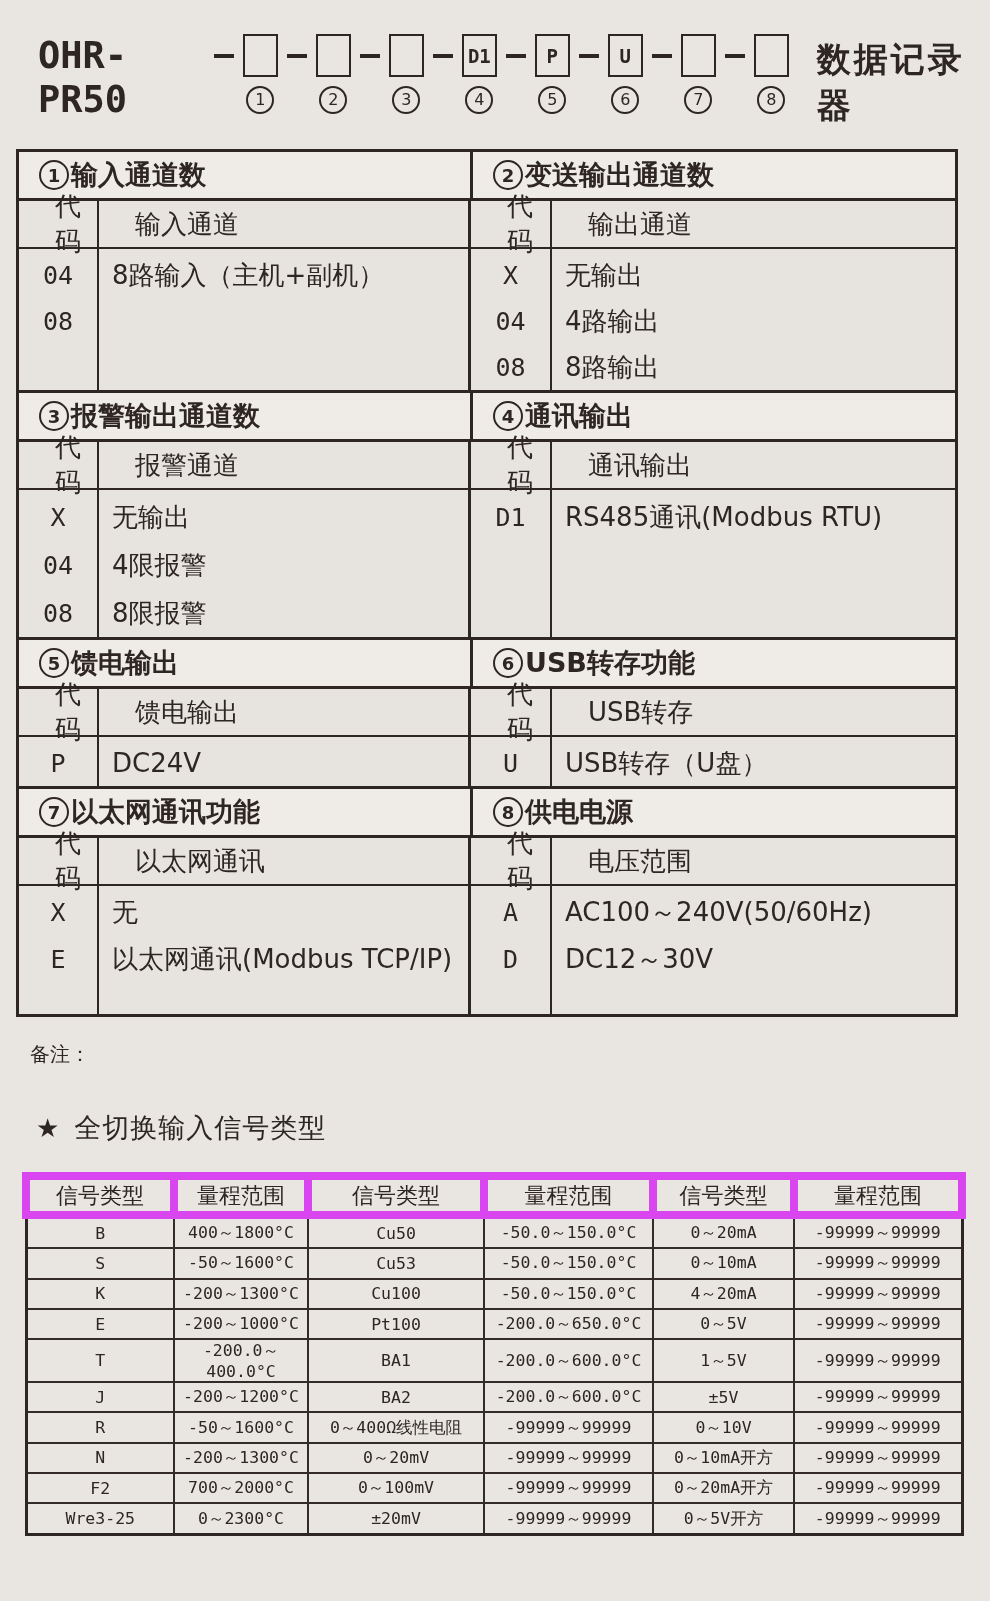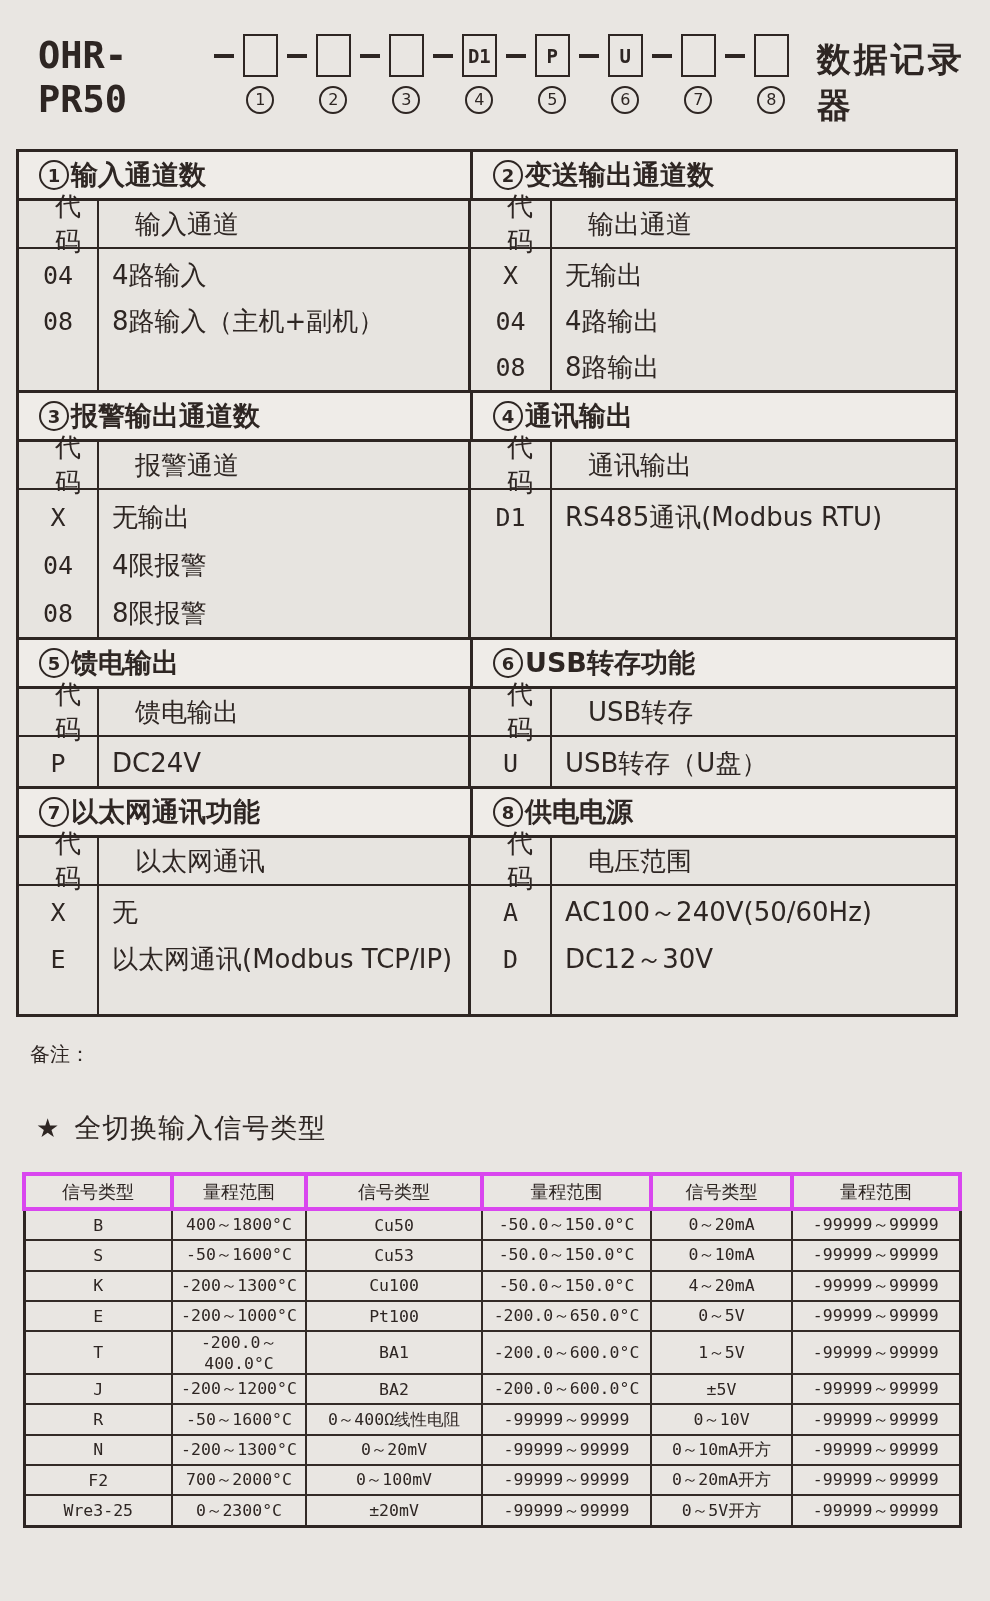--- a/index.html
+++ b/index.html
@@ -73,22 +73,22 @@
 
   
   .sigtitle{display:flex;align-items:center;margin:40px 0 0 36px;font-size:27px;letter-spacing:1px;}
   .star{font-size:26px;margin-right:14px;}
   table.sigtable{
     width:936px;margin:26px 0 0 22px;
     border-collapse:collapse;table-layout:fixed;
     border:3px solid #2e2623;
   }
   .sigtable th{
-    border:4px solid #d946ef;height:31px;
-    font-size:18px;font-weight:normal;text-align:center;padding:0;
+    border:8px solid #d946ef;height:31px;
+    font-size:22px;font-weight:normal;text-align:center;padding:0;
   }
   .sigtable td{
     border:2px solid #332b27;height:28.3px;
     font-size:16.5px;text-align:center;padding:0;
     font-family:"DejaVu Sans Mono","DejaVu Sans","Liberation Sans",sans-serif;
   }
 </style>
 </head>
 <body>
 
@@ -157,21 +157,20 @@
       <div class="desc-h">输入通道</div>
       <div class="code-h codeR">代码</div>
       <div class="desc-h">输出通道</div>
     </div>
     <div class="grid4 bodyrow bh138 rh46">
       <div class="codecol">
           <div class="brow">04</div>
           <div class="brow">08</div>
         </div>
       <div class="desccol">
-          <div class="brow">4路输入</div>
           <div class="brow">8路输入（主机+副机）</div>
         </div>
       <div class="codecol codeR">
           <div class="brow">X</div>
           <div class="brow">04</div>
           <div class="brow">08</div>
         </div>
       <div class="desccol">
           <div class="brow">无输出</div>
           <div class="brow">4路输出</div>

